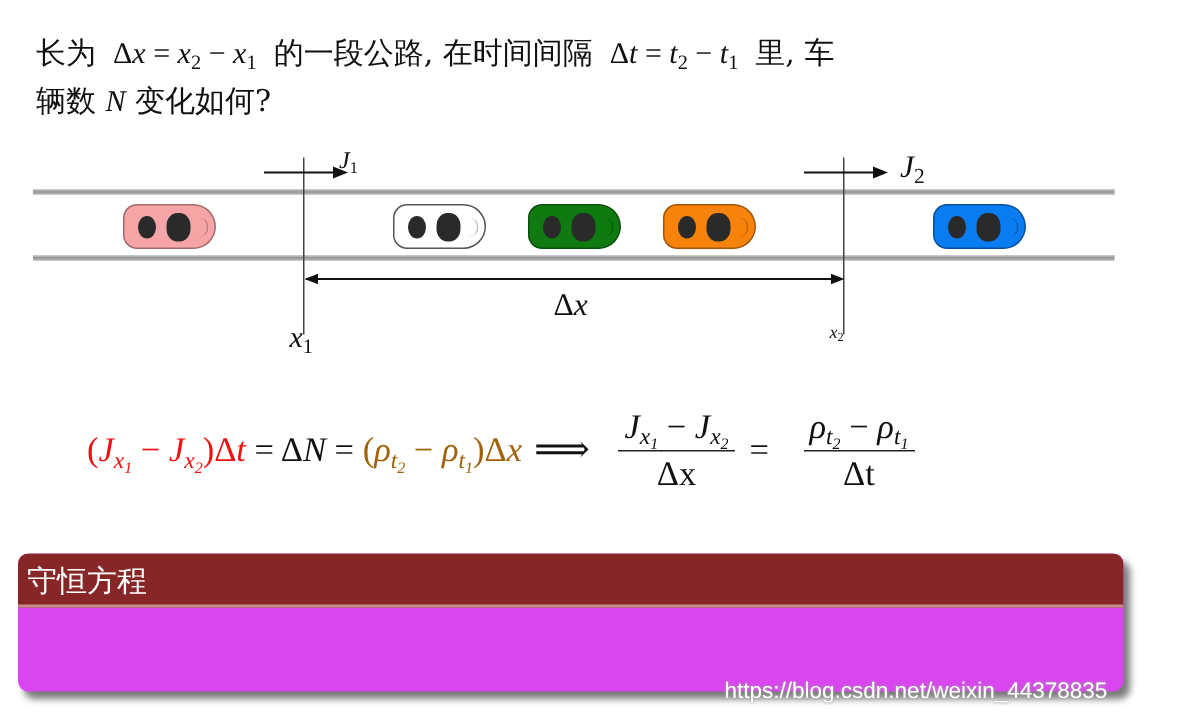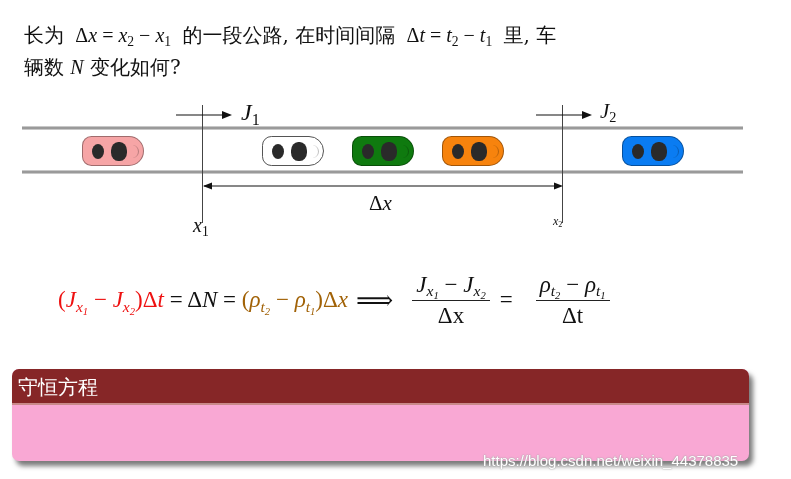--- a/index.html
+++ b/index.html
@@ -18,21 +18,21 @@
   .vline { position:absolute; width:1px; background:#444; }
   .car { position:absolute; width:62px; height:30px; border-radius:10px 16px 16px 10px; border:1px solid rgba(0,0,0,0.35); box-sizing:border-box; }
   .car .win1 { position:absolute; left:9px; top:7px; width:12px; height:15px; border-radius:50%; background:#2a2a2a; }
   .car .win2 { position:absolute; left:28px; top:5px; width:16px; height:19px; border-radius:45%; background:#2a2a2a; }
   .car .nose { position:absolute; right:4px; top:8px; width:10px; height:13px; border-right:1px solid rgba(0,0,0,0.25); border-radius:0 8px 8px 0; }
 
   .frac { display:inline-flex; flex-direction:column; align-items:center; vertical-align:middle;margin-left:13px; }
   .frac .num { padding:0 2px 2px; }
   .frac .den { border-top:1.5px solid #222; padding:2px 2px 0; width:100%; text-align:center; }
 
-  .box { position:absolute; left:12px; top:369px; width:737px; height:92px; border-radius:7px; overflow:hidden; box-shadow:4px 5px 5px #7a7a7a; background:#f9a8d4; }
+  .box { position:absolute; left:12px; top:369px; width:737px; height:92px; border-radius:7px; overflow:hidden; box-shadow:4px 5px 5px #7a7a7a; background:#d946ef; }
   .box-head { height:36px; background:#862627; color:#fff; font-size:20px; line-height:36px; padding-left:6px; border-bottom:2px solid #c98a8a; box-sizing:border-box;}
   .box-body { text-align:center; font-size:23px; line-height:52px; }
   .watermark { position:absolute; left:483px; top:452px; font-family:"Liberation Sans", sans-serif; font-size:15px; color:#ffffff; text-shadow:0 0 1px #999, 0 0 2px #aaa; white-space:nowrap; }
 </style>
 </head>
 <body>
 
 <div class="abs q-line" style="left:24px; top:20px;">
   <span>长为</span>
   <span class="math">&nbsp;Δ<span class="it">x</span> = <span class="it">x</span><sub>2</sub> − <span class="it">x</span><sub>1</sub>&nbsp;</span>
@@ -50,21 +50,21 @@
   <div class="road-line" style="top:126px;"></div>
   <div class="road-line" style="top:170px;"></div>
 
   <div class="vline" style="left:202px; top:105px; height:118px;"></div>
   <div class="vline" style="left:562px; top:105px; height:118px;"></div>
 
   <svg class="abs" style="left:170px; top:108px;" width="70" height="14">
     <line x1="6" y1="7" x2="58" y2="7" stroke="#111" stroke-width="1.2"></line>
     <path d="M52 3 L62 7 L52 11 Z" fill="#111"></path>
   </svg>
-  <div class="abs math it" style="left:241px; top:99px; font-size:24px;"><span>J</span><sub style="font-style:normal">1</sub></div>
+  <div class="abs math it" style="left:226px; top:99px; font-size:16px;"><span>J</span><sub style="font-style:normal">1</sub></div>
 
   <svg class="abs" style="left:532px; top:108px;" width="70" height="14">
     <line x1="4" y1="7" x2="56" y2="7" stroke="#111" stroke-width="1.2"></line>
     <path d="M50 3 L60 7 L50 11 Z" fill="#111"></path>
   </svg>
   <div class="abs math it" style="left:600px; top:99px; font-size:21px;"><span>J</span><sub style="font-style:normal">2</sub></div>
 
   <div class="car" style="left:82px; top:136px; background:#f6a5a6;">
       <div class="win1"></div>
       <div class="win2"></div>

